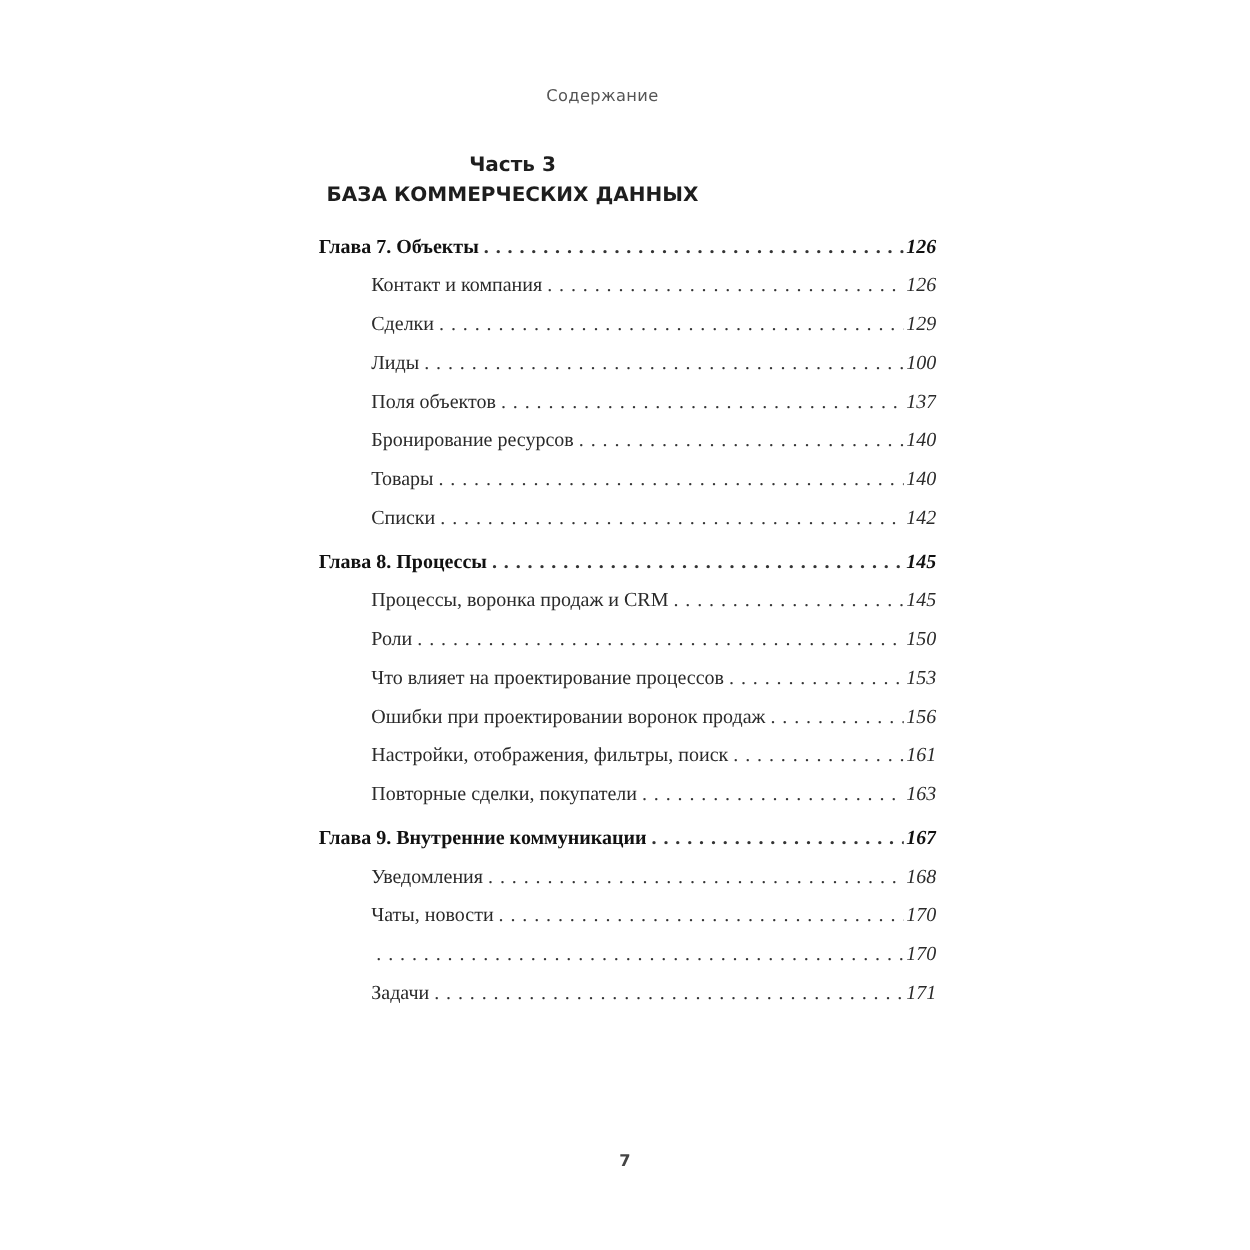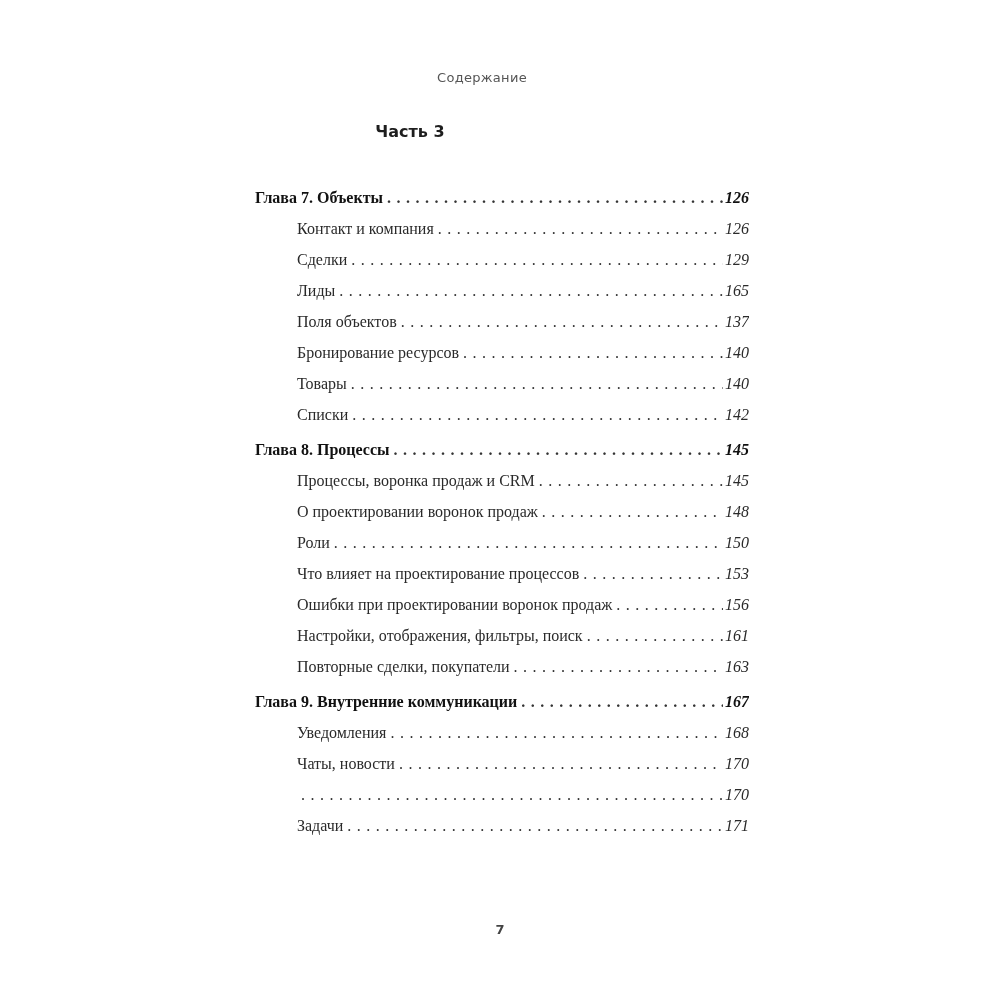--- a/index.html
+++ b/index.html
@@ -97,20 +97,21 @@
       color: #444444;
     }
   </style>
 </head>
 <body>
 
 <div class="running-head">Содержание</div>
 
 <div class="part-heading">
   <div>Часть 3</div>
+  <div>БАЗА КОММЕРЧЕСКИХ ДАННЫХ</div>
 </div>
 
 <div class="toc">
 
   <div class="toc-row chapter">
     <span class="toc-title">Глава 7. Объекты</span>
     <span class="toc-leader"></span>
     <span class="toc-page">126</span>
   </div>
   <div class="toc-row section">
@@ -119,21 +120,21 @@
     <span class="toc-page">126</span>
   </div>
   <div class="toc-row section">
     <span class="toc-title">Сделки</span>
     <span class="toc-leader"></span>
     <span class="toc-page">129</span>
   </div>
   <div class="toc-row section">
     <span class="toc-title">Лиды</span>
     <span class="toc-leader"></span>
-    <span class="toc-page">165</span>
+    <span class="toc-page">100</span>
   </div>
   <div class="toc-row section">
     <span class="toc-title">Поля объектов</span>
     <span class="toc-leader"></span>
     <span class="toc-page">137</span>
   </div>
   <div class="toc-row section">
     <span class="toc-title">Бронирование ресурсов</span>
     <span class="toc-leader"></span>
     <span class="toc-page">140</span>
@@ -153,25 +154,20 @@
     <span class="toc-title">Глава 8. Процессы</span>
     <span class="toc-leader"></span>
     <span class="toc-page">145</span>
   </div>
   <div class="toc-row section">
     <span class="toc-title">Процессы, воронка продаж и CRM</span>
     <span class="toc-leader"></span>
     <span class="toc-page">145</span>
   </div>
   <div class="toc-row section">
-    <span class="toc-title">О проектировании воронок продаж</span>
-    <span class="toc-leader"></span>
-    <span class="toc-page">148</span>
-  </div>
-  <div class="toc-row section">
     <span class="toc-title">Роли</span>
     <span class="toc-leader"></span>
     <span class="toc-page">150</span>
   </div>
   <div class="toc-row section">
     <span class="toc-title">Что влияет на проектирование процессов</span>
     <span class="toc-leader"></span>
     <span class="toc-page">153</span>
   </div>
   <div class="toc-row section">

